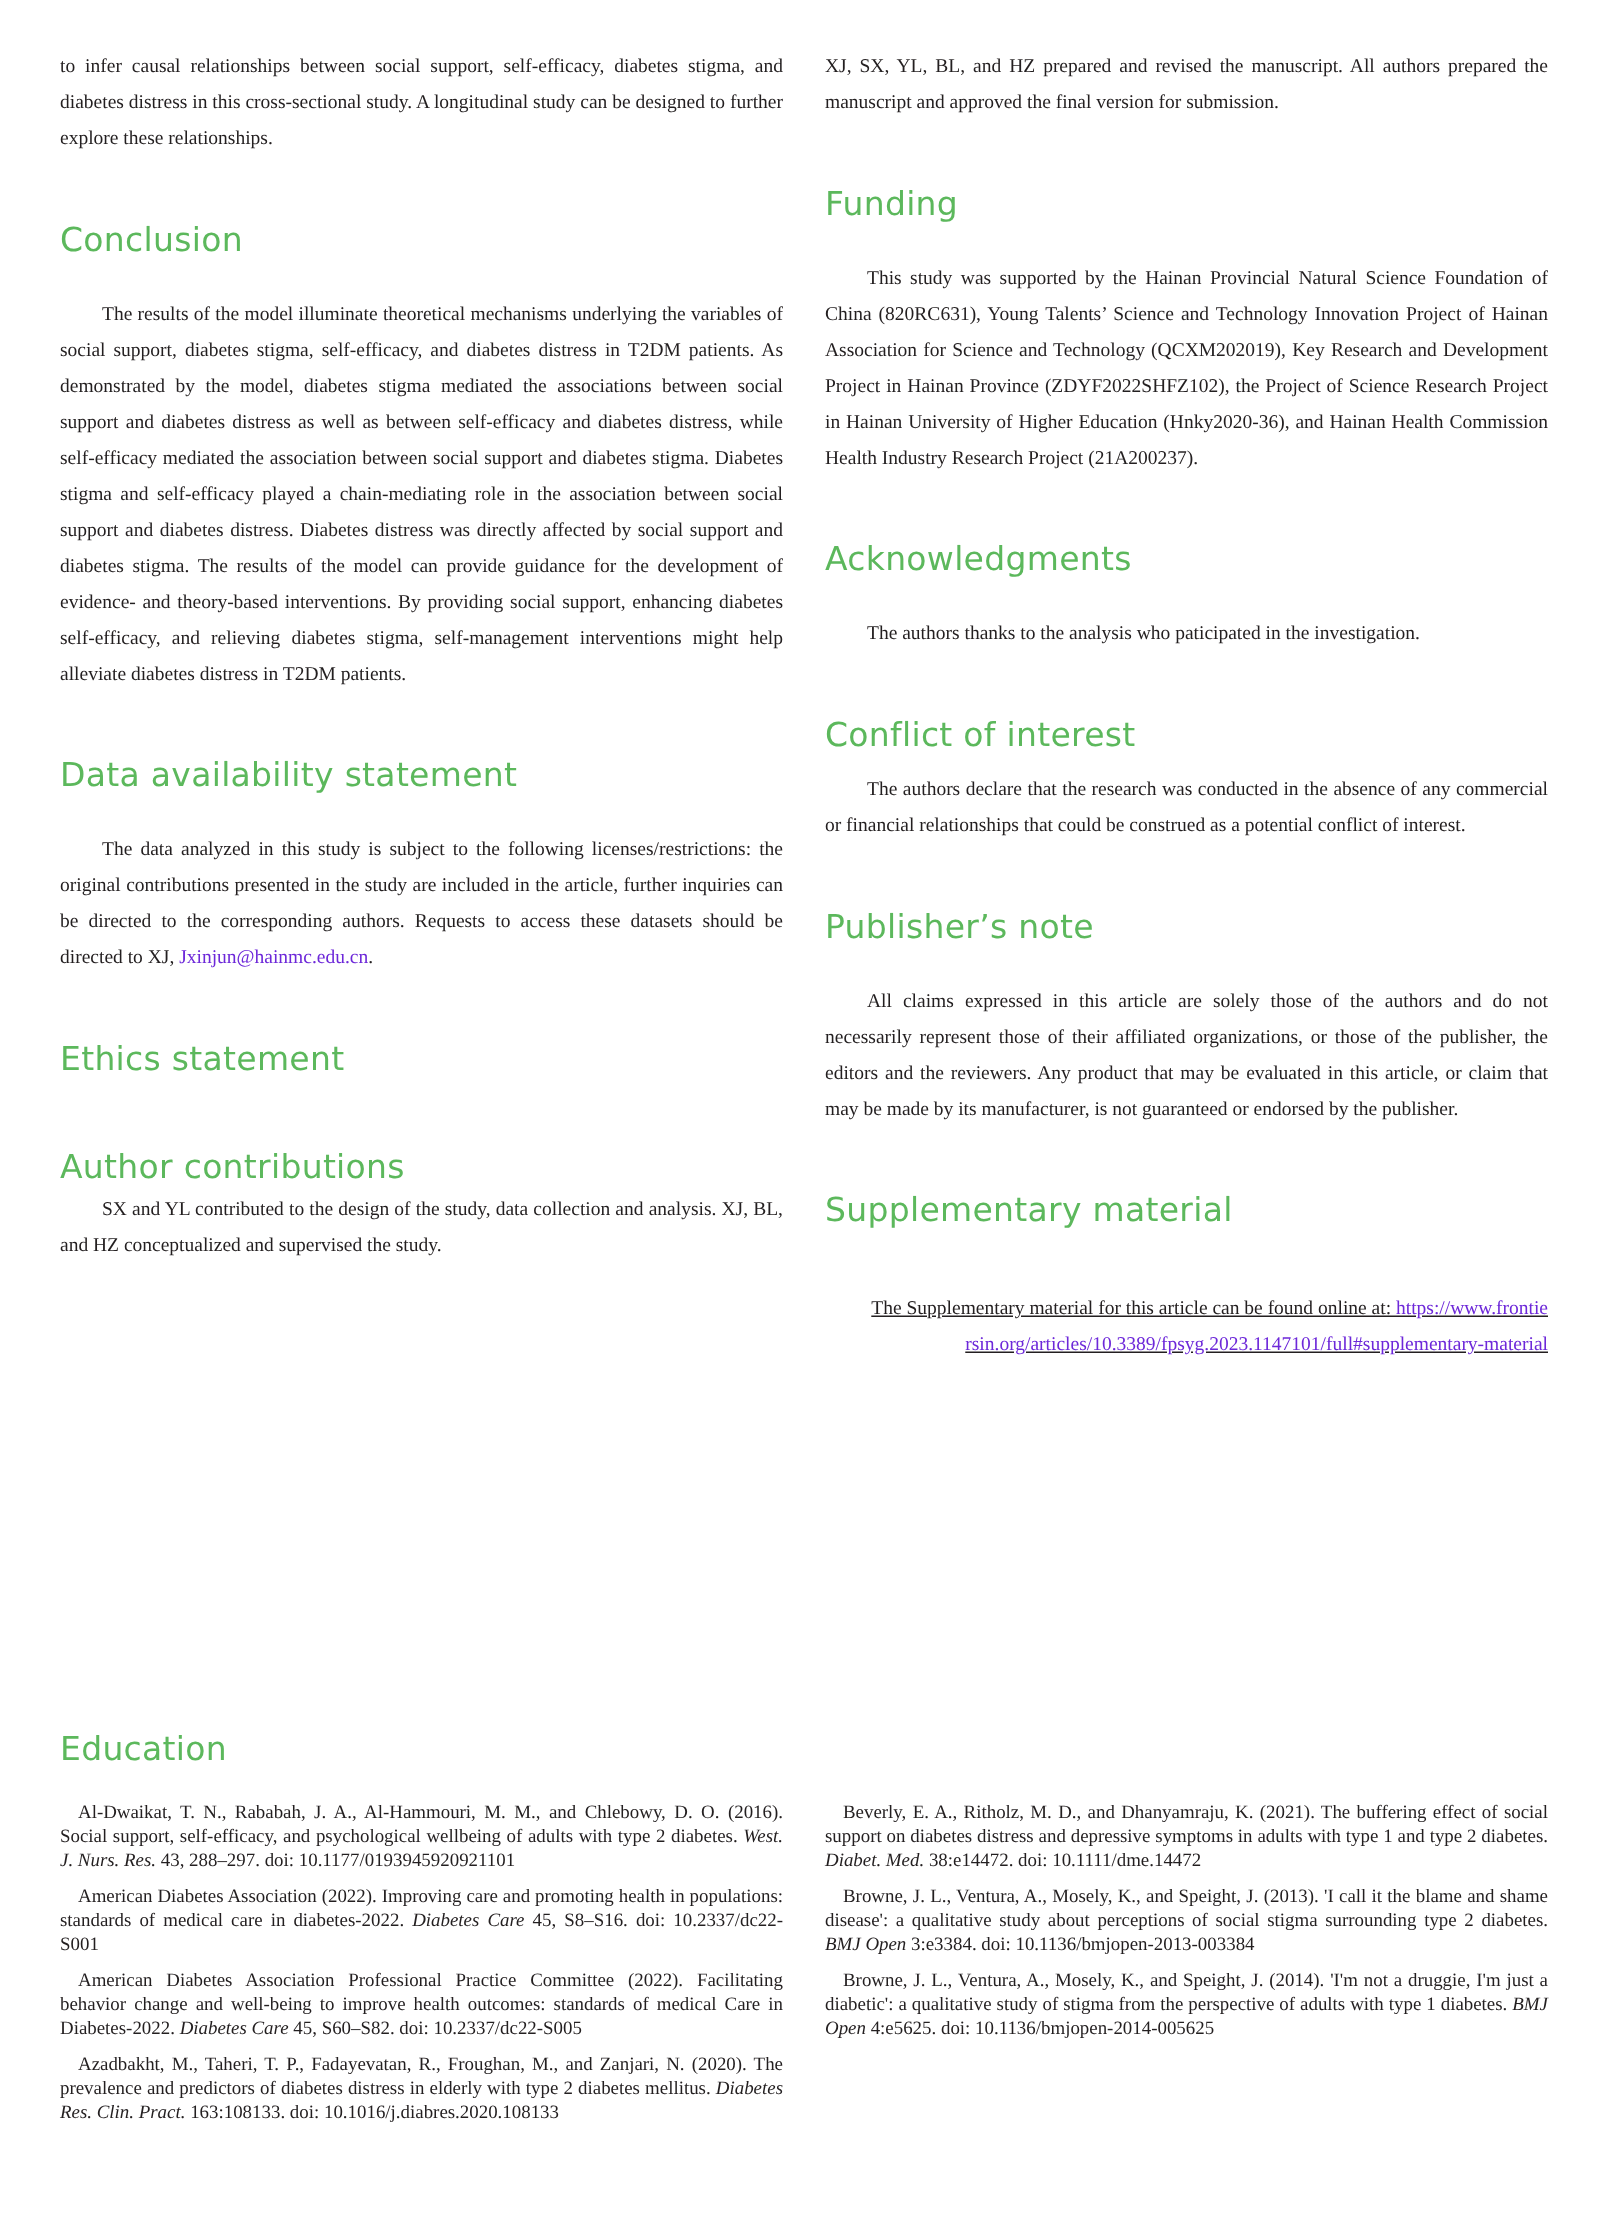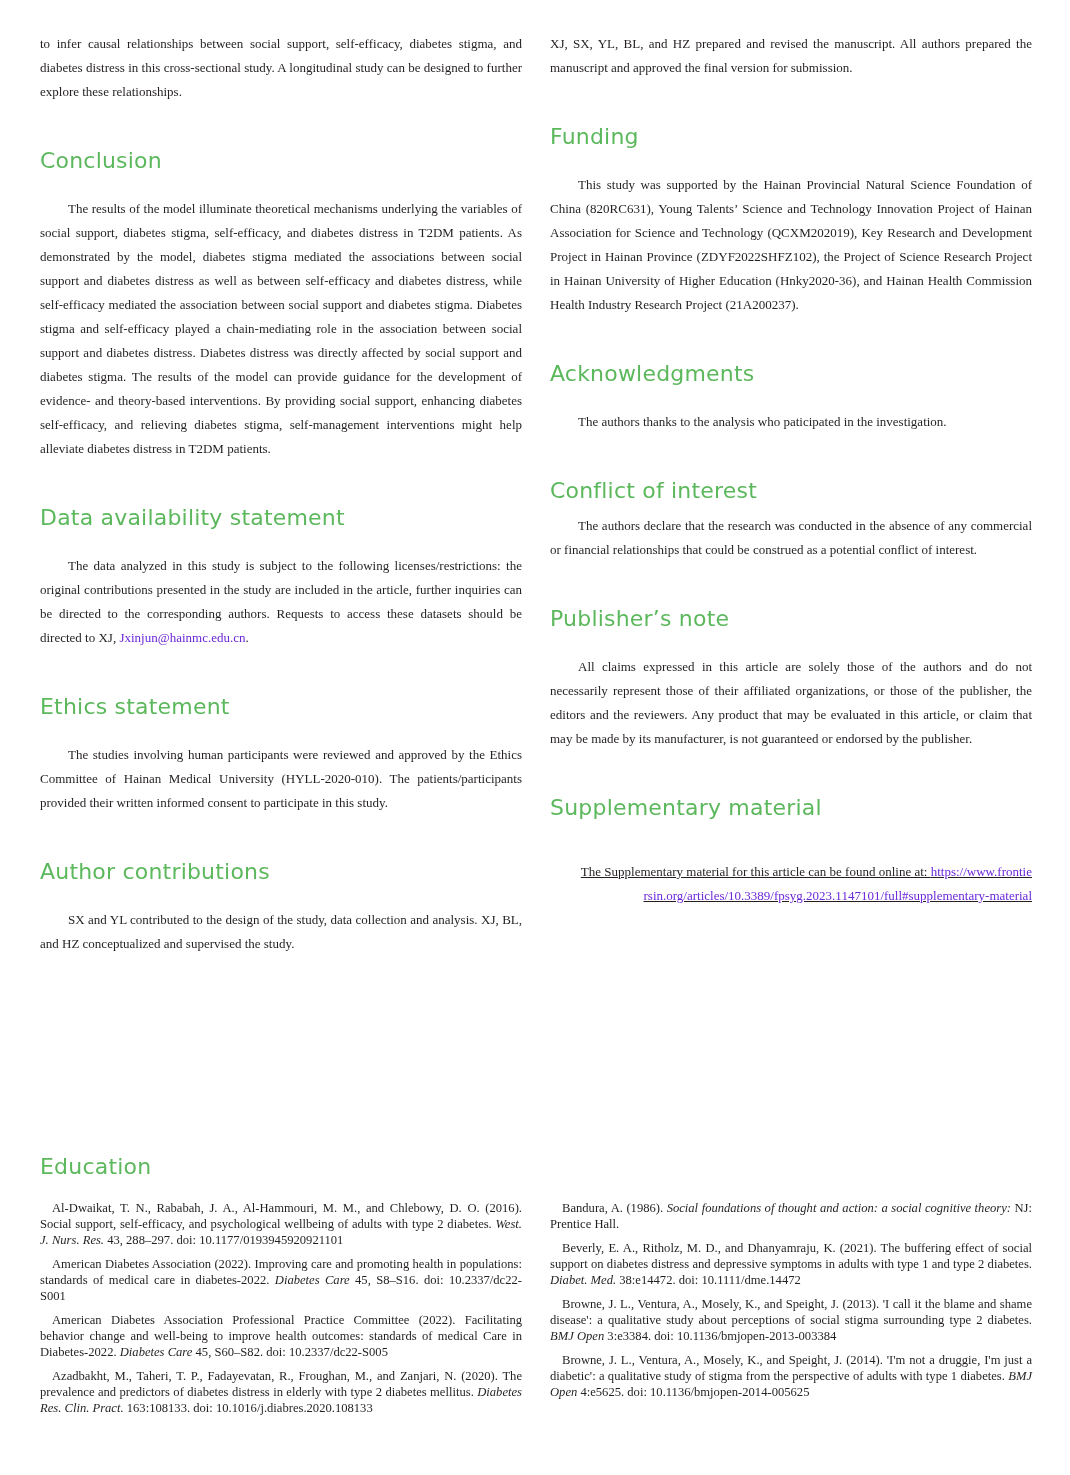--- a/index.html
+++ b/index.html
@@ -38,24 +38,23 @@
 <div class="col col-left">
   <p class="body">to infer causal relationships between social support, self-efficacy, diabetes stigma, and diabetes distress in this cross-sectional study. A longitudinal study can be designed to further explore these relationships.</p>
 
   <h2 class="sec" style="margin-top:42px;">Conclusion</h2>
   <p class="body indent" style="margin-top:21px;">The results of the model illuminate theoretical mechanisms underlying the variables of social support, diabetes stigma, self-efficacy, and diabetes distress in T2DM patients. As demonstrated by the model, diabetes stigma mediated the associations between social support and diabetes distress as well as between self-efficacy and diabetes distress, while self-efficacy mediated the association between social support and diabetes stigma. Diabetes stigma and self-efficacy played a chain-mediating role in the association between social support and diabetes distress. Diabetes distress was directly affected by social support and diabetes stigma. The results of the model can provide guidance for the development of evidence- and theory-based interventions. By providing social support, enhancing diabetes self-efficacy, and relieving diabetes stigma, self-management interventions might help alleviate diabetes distress in T2DM patients.</p>
 
   <h2 class="sec" style="margin-top:42px;">Data availability statement</h2>
   <p class="body indent" style="margin-top:21px;"><span>The data analyzed in this study is subject to the following licenses/restrictions: the original contributions presented in the study are included in the article, further inquiries can be directed to the corresponding authors. Requests to access these datasets should be directed to XJ, </span><a class="lnk">Jxinjun@hainmc.edu.cn</a><span>.</span></p>
 
   <h2 class="sec" style="margin-top:42px;">Ethics statement</h2>
-  <p class="body indent" style="margin-top:21px;">The studies involving human participants were reviewed and approved by the Ethics Committee of Hainan Medical University (HYLL-2020-010). The patients/participants provided their written informed consent to participate in this study.</p>
 
   <h2 class="sec" style="margin-top:42px;">Author contributions</h2>
-  <p class="body indent" style="margin-top:21px;">SX and YL contributed to the design of the study, data collection and analysis. XJ, BL, and HZ conceptualized and supervised the study.</p>
+  <p class="body indent" style="">SX and YL contributed to the design of the study, data collection and analysis. XJ, BL, and HZ conceptualized and supervised the study.</p>
 </div>
 
 <div class="col col-right">
   <p class="body">XJ, SX, YL, BL, and HZ prepared and revised the manuscript. All authors prepared the manuscript and approved the final version for submission.</p>
 
   <h2 class="sec" style="margin-top:42px;">Funding</h2>
   <p class="body indent" style="margin-top:21px;">This study was supported by the Hainan Provincial Natural Science Foundation of China (820RC631), Young Talents’ Science and Technology Innovation Project of Hainan Association for Science and Technology (QCXM202019), Key Research and Development Project in Hainan Province (ZDYF2022SHFZ102), the Project of Science Research Project in Hainan University of Higher Education (Hnky2020-36), and Hainan Health Commission Health Industry Research Project (21A200237).</p>
 
   <h2 class="sec" style="margin-top:42px;">Acknowledgments</h2>
   <p class="body indent" style="margin-top:21px;">The authors thanks to the analysis who paticipated in the investigation.</p>
@@ -73,17 +72,16 @@
 <h2 class="sec refs-head">Education</h2>
 
 <div class="refcol left">
   <p class="ref"><span>Al-Dwaikat, T. N., Rababah, J. A., Al-Hammouri, M. M., and Chlebowy, D. O. (2016). Social support, self-efficacy, and psychological wellbeing of adults with type 2 diabetes. </span><i>West. J. Nurs. Res.</i><span> 43, 288–297. doi: 10.1177/0193945920921101</span></p>
   <p class="ref"><span>American Diabetes Association (2022). Improving care and promoting health in populations: standards of medical care in diabetes-2022. </span><i>Diabetes Care</i><span> 45, S8–S16. doi: 10.2337/dc22-S001</span></p>
   <p class="ref"><span>American Diabetes Association Professional Practice Committee (2022). Facilitating behavior change and well-being to improve health outcomes: standards of medical Care in Diabetes-2022. </span><i>Diabetes Care</i><span> 45, S60–S82. doi: 10.2337/dc22-S005</span></p>
   <p class="ref"><span>Azadbakht, M., Taheri, T. P., Fadayevatan, R., Froughan, M., and Zanjari, N. (2020). The prevalence and predictors of diabetes distress in elderly with type 2 diabetes mellitus. </span><i>Diabetes Res. Clin. Pract.</i><span> 163:108133. doi: 10.1016/j.diabres.2020.108133</span></p>
 </div>
 
 <div class="refcol right">
-  <p class="ref"><span>Bandura, A. (1986). </span><i>Social foundations of thought and action: a social cognitive theory:</i><span> NJ: Prentice Hall.</span></p>
   <p class="ref"><span>Beverly, E. A., Ritholz, M. D., and Dhanyamraju, K. (2021). The buffering effect of social support on diabetes distress and depressive symptoms in adults with type 1 and type 2 diabetes. </span><i>Diabet. Med.</i><span> 38:e14472. doi: 10.1111/dme.14472</span></p>
   <p class="ref"><span>Browne, J. L., Ventura, A., Mosely, K., and Speight, J. (2013). 'I call it the blame and shame disease': a qualitative study about perceptions of social stigma surrounding type 2 diabetes. </span><i>BMJ Open</i><span> 3:e3384. doi: 10.1136/bmjopen-2013-003384</span></p>
   <p class="ref"><span>Browne, J. L., Ventura, A., Mosely, K., and Speight, J. (2014). 'I'm not a druggie, I'm just a diabetic': a qualitative study of stigma from the perspective of adults with type 1 diabetes. </span><i>BMJ Open</i><span> 4:e5625. doi: 10.1136/bmjopen-2014-005625</span></p>
 </div>
 
 </body></html>

